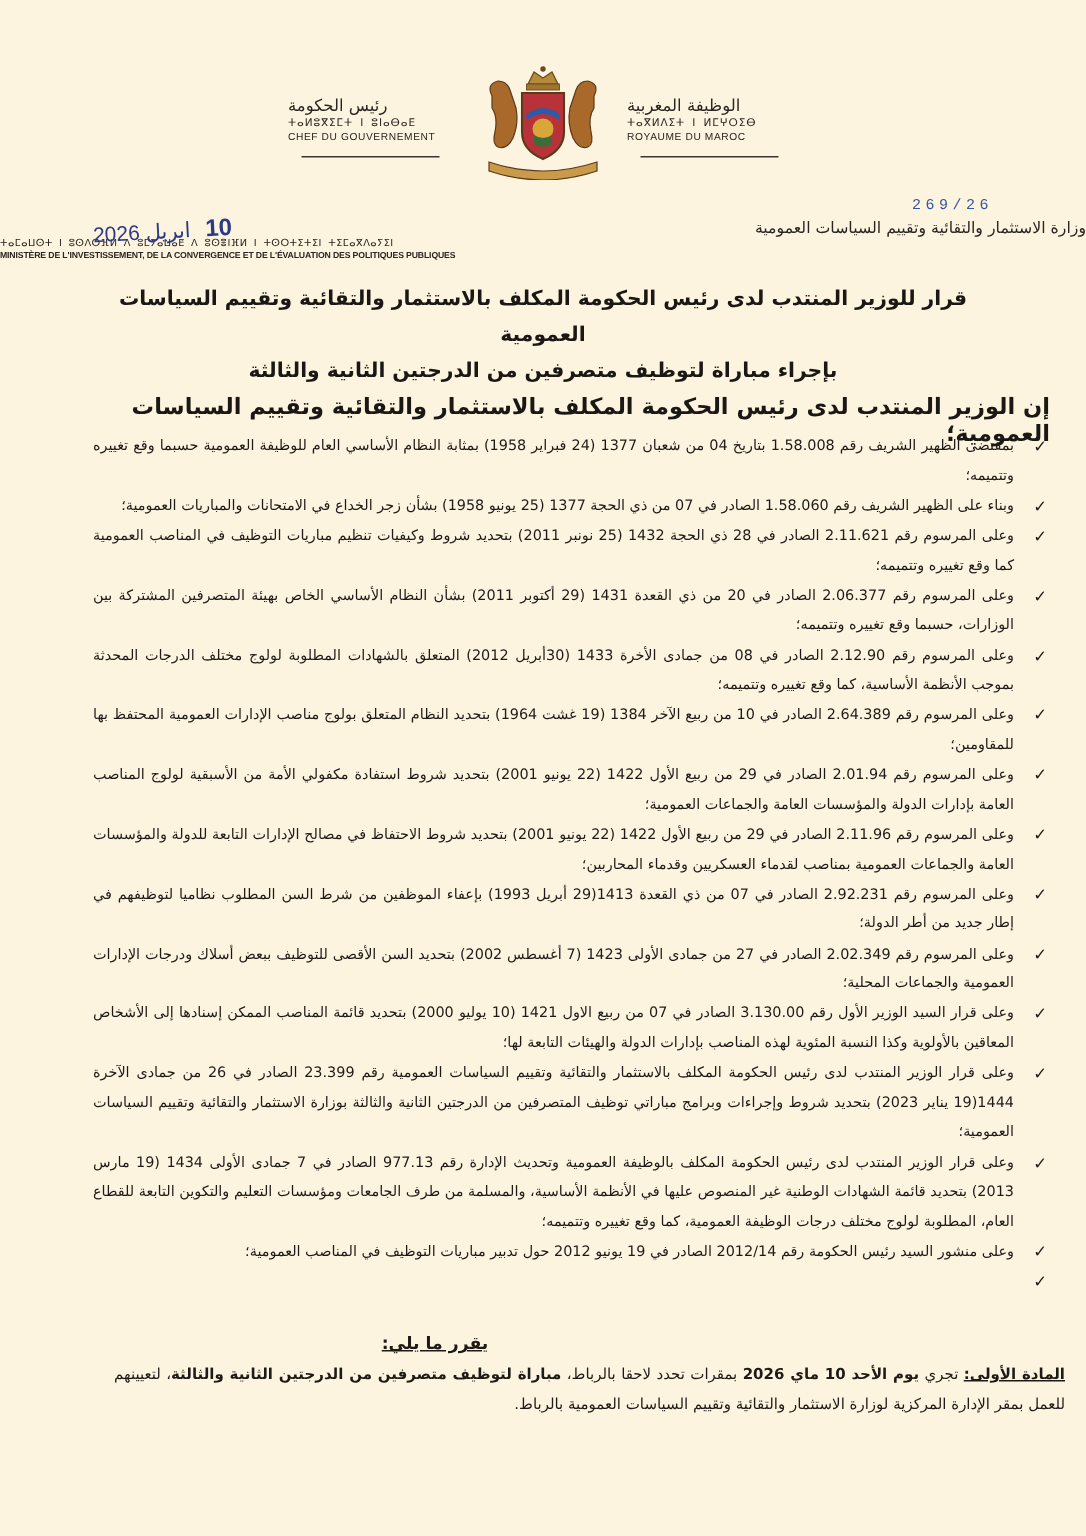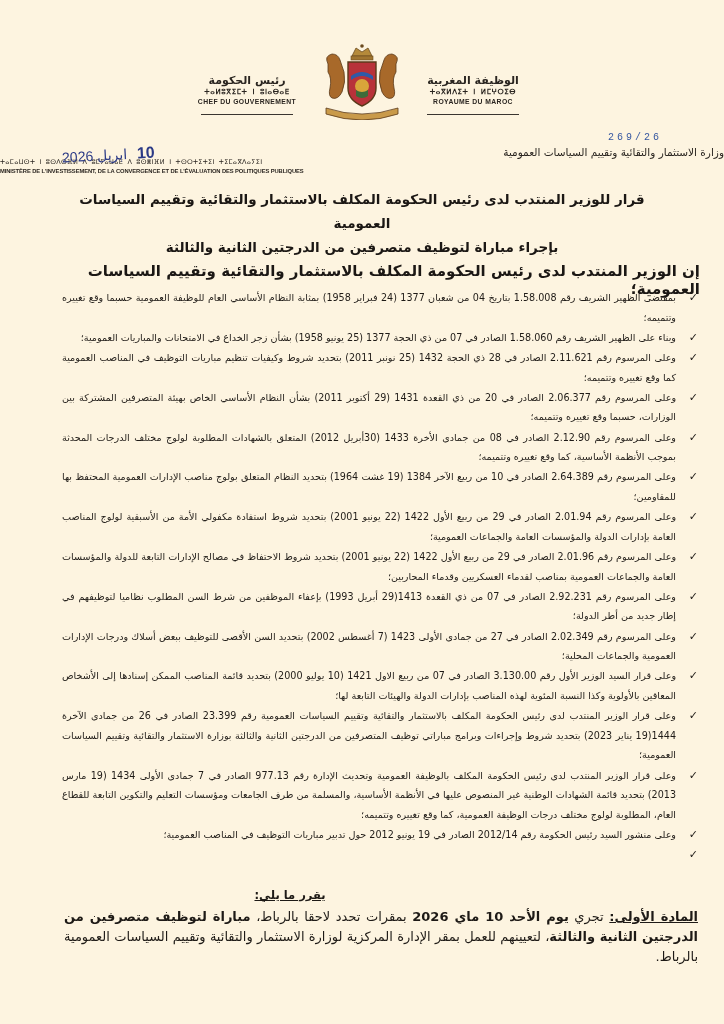--- a/index.html
+++ b/index.html
@@ -7,21 +7,21 @@
       width: 724px; height: 1024px; overflow: hidden;
       background: #fdf5e1;
       font-family: "DejaVu Sans", sans-serif;
       color: #1e1a16;
       position: relative;
     }
     .page { position: absolute; inset: 0; background: #fdf4e0; }
 
     
     .header { position: absolute; top: 40px; left: 0; width: 724px; height: 90px; }
-    .hdr-block { position: absolute; top: 34px; text-align: center; width: 110px; font-weight: bold; }
+    .hdr-block { position: absolute; top: 24px; text-align: left; width: 110px; }
     .hdr-block.left { left: 192px; }
     .hdr-block.right { left: 418px; }
     .hdr-ar { font-size: 11px; color: #2a2520; direction: rtl; line-height: 13px; letter-spacing: 0.5px; }
     .hdr-tif { font-size: 7px; color: #2a2520; line-height: 10px; letter-spacing: 0.6px; font-family: "DejaVu Sans Mono", monospace; }
     .hdr-fr { font-size: 6.8px; color: #2a2520; line-height: 9px; letter-spacing: 0.4px; font-family: "Liberation Sans", sans-serif; }
     .hdr-line { margin: 8px auto 0; width: 92px; height: 1px; background: #3a3530; }
 
     .emblem { position: absolute; left: 318px; top: 2px; width: 88px; height: 78px; }
 
     .ministry { position: absolute; top: 146px; left: 0; width: 724px; }
@@ -38,21 +38,21 @@
 
     .preamble { position: absolute; top: 262px; left: 60px; width: 640px; direction: rtl; text-align: right; font-weight: bold; font-size: 15px; color: #1b1714; }
 
     
     .citations { position: absolute; top: 288px; left: 62px; width: 636px; direction: rtl; margin: 0; padding: 0; list-style: none; }
     .cit { position: relative; padding-right: 22px; font-size: 9.6px; line-height: 19.5px; text-align: justify; margin-bottom: 0.8px; color: #1e1a16; }
     .cit .check { position: absolute; right: 0; top: 0; font-size: 11px; color: #1e1a16; }
 
     .decides { position: absolute; top: 888px; left: 0; width: 580px; text-align: center; direction: rtl; font-weight: bold; font-size: 11.5px; text-decoration: underline; }
 
-    .article { position: absolute; top: 907px; left: 64px; width: 634px; direction: rtl; text-align: justify; font-size: 13px; line-height: 20px; }
+    .article { position: absolute; top: 907px; left: 76px; width: 634px; direction: rtl; text-align: justify; font-size: 10px; line-height: 20px; }
     .article .label { font-weight: bold; text-decoration: underline; }
     .article .bold { font-weight: bold; }
   </style>
 </head>
 <body>
 
 <div class="page">
 
   <div class="header">
     <div class="hdr-block left">
@@ -109,21 +109,21 @@
   <div class="preamble">إن الوزير المنتدب لدى رئيس الحكومة المكلف بالاستثمار والتقائية وتقييم السياسات العمومية؛</div>
 
   <ul class="citations">
     <li class="cit"><span class="check">✓</span><span>بمقتضى الظهير الشريف رقم 1.58.008 بتاريخ 04 من شعبان 1377 (24 فبراير 1958) بمثابة النظام الأساسي العام للوظيفة العمومية حسبما وقع تغييره وتتميمه؛</span></li>
     <li class="cit"><span class="check">✓</span><span>وبناء على الظهير الشريف رقم 1.58.060 الصادر في 07 من ذي الحجة 1377 (25 يونيو 1958) بشأن زجر الخداع في الامتحانات والمباريات العمومية؛</span></li>
     <li class="cit"><span class="check">✓</span><span>وعلى المرسوم رقم 2.11.621 الصادر في 28 ذي الحجة 1432 (25 نونبر 2011) بتحديد شروط وكيفيات تنظيم مباريات التوظيف في المناصب العمومية كما وقع تغييره وتتميمه؛</span></li>
     <li class="cit"><span class="check">✓</span><span>وعلى المرسوم رقم 2.06.377 الصادر في 20 من ذي القعدة 1431 (29 أكتوبر 2011) بشأن النظام الأساسي الخاص بهيئة المتصرفين المشتركة بين الوزارات، حسبما وقع تغييره وتتميمه؛</span></li>
     <li class="cit"><span class="check">✓</span><span>وعلى المرسوم رقم 2.12.90 الصادر في 08 من جمادى الأخرة 1433 (30أبريل 2012) المتعلق بالشهادات المطلوبة لولوج مختلف الدرجات المحدثة بموجب الأنظمة الأساسية، كما وقع تغييره وتتميمه؛</span></li>
     <li class="cit"><span class="check">✓</span><span>وعلى المرسوم رقم 2.64.389 الصادر في 10 من ربيع الآخر 1384 (19 غشت 1964) بتحديد النظام المتعلق بولوج مناصب الإدارات العمومية المحتفظ بها للمقاومين؛</span></li>
     <li class="cit"><span class="check">✓</span><span>وعلى المرسوم رقم 2.01.94 الصادر في 29 من ربيع الأول 1422 (22 يونيو 2001) بتحديد شروط استفادة مكفولي الأمة من الأسبقية لولوج المناصب العامة بإدارات الدولة والمؤسسات العامة والجماعات العمومية؛</span></li>
-    <li class="cit"><span class="check">✓</span><span>وعلى المرسوم رقم 2.01.96 الصادر في 29 من ربيع الأول 1422 (22 يونيو 2001) بتحديد شروط الاحتفاظ في مصالح الإدارات التابعة للدولة والمؤسسات العامة والجماعات العمومية بمناصب لقدماء العسكريين وقدماء المحاربين؛</span></li>
+    <li class="cit"><span class="check">✓</span><span>وعلى المرسوم رقم 2.11.96 الصادر في 29 من ربيع الأول 1422 (22 يونيو 2001) بتحديد شروط الاحتفاظ في مصالح الإدارات التابعة للدولة والمؤسسات العامة والجماعات العمومية بمناصب لقدماء العسكريين وقدماء المحاربين؛</span></li>
     <li class="cit"><span class="check">✓</span><span>وعلى المرسوم رقم 2.92.231 الصادر في 07 من ذي القعدة 1413(29 أبريل 1993) بإعفاء الموظفين من شرط السن المطلوب نظاميا لتوظيفهم في إطار جديد من أطر الدولة؛</span></li>
     <li class="cit"><span class="check">✓</span><span>وعلى المرسوم رقم 2.02.349 الصادر في 27 من جمادى الأولى 1423 (7 أغسطس 2002) بتحديد السن الأقصى للتوظيف ببعض أسلاك ودرجات الإدارات العمومية والجماعات المحلية؛</span></li>
     <li class="cit"><span class="check">✓</span><span>وعلى قرار السيد الوزير الأول رقم 3.130.00 الصادر في 07 من ربيع الاول 1421 (10 يوليو 2000) بتحديد قائمة المناصب الممكن إسنادها إلى الأشخاص المعاقين بالأولوية وكذا النسبة المئوية لهذه المناصب بإدارات الدولة والهيئات التابعة لها؛</span></li>
     <li class="cit"><span class="check">✓</span><span>وعلى قرار الوزير المنتدب لدى رئيس الحكومة المكلف بالاستثمار والتقائية وتقييم السياسات العمومية رقم 23.399 الصادر في 26 من جمادى الآخرة 1444(19 يناير 2023) بتحديد شروط وإجراءات وبرامج مباراتي توظيف المتصرفين من الدرجتين الثانية والثالثة بوزارة الاستثمار والتقائية وتقييم السياسات العمومية؛</span></li>
     <li class="cit"><span class="check">✓</span><span>وعلى قرار الوزير المنتدب لدى رئيس الحكومة المكلف بالوظيفة العمومية وتحديث الإدارة رقم 977.13 الصادر في 7 جمادى الأولى 1434 (19 مارس 2013) بتحديد قائمة الشهادات الوطنية غير المنصوص عليها في الأنظمة الأساسية، والمسلمة من طرف الجامعات ومؤسسات التعليم والتكوين التابعة للقطاع العام، المطلوبة لولوج مختلف درجات الوظيفة العمومية، كما وقع تغييره وتتميمه؛</span></li>
     <li class="cit"><span class="check">✓</span><span>وعلى منشور السيد رئيس الحكومة رقم 2012/14 الصادر في 19 يونيو 2012 حول تدبير مباريات التوظيف في المناصب العمومية؛</span></li>
     <li class="cit"><span class="check">✓</span></li>
   </ul>
 
   <div class="decides">يقرر ما يلي:</div>

